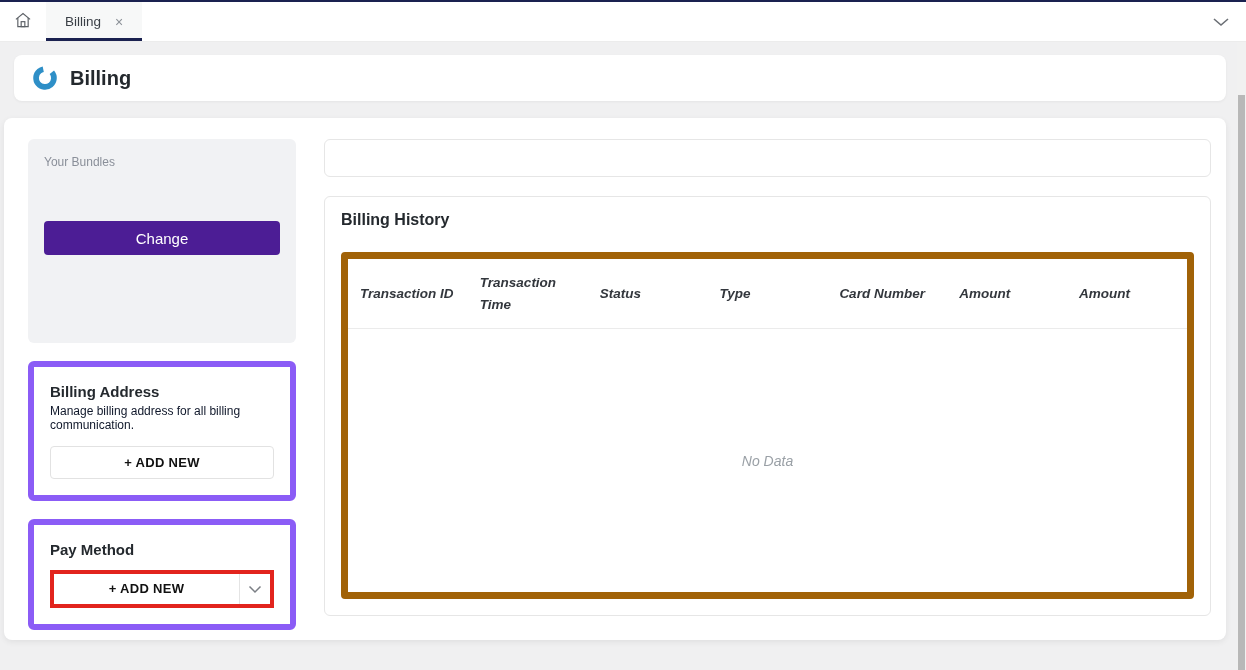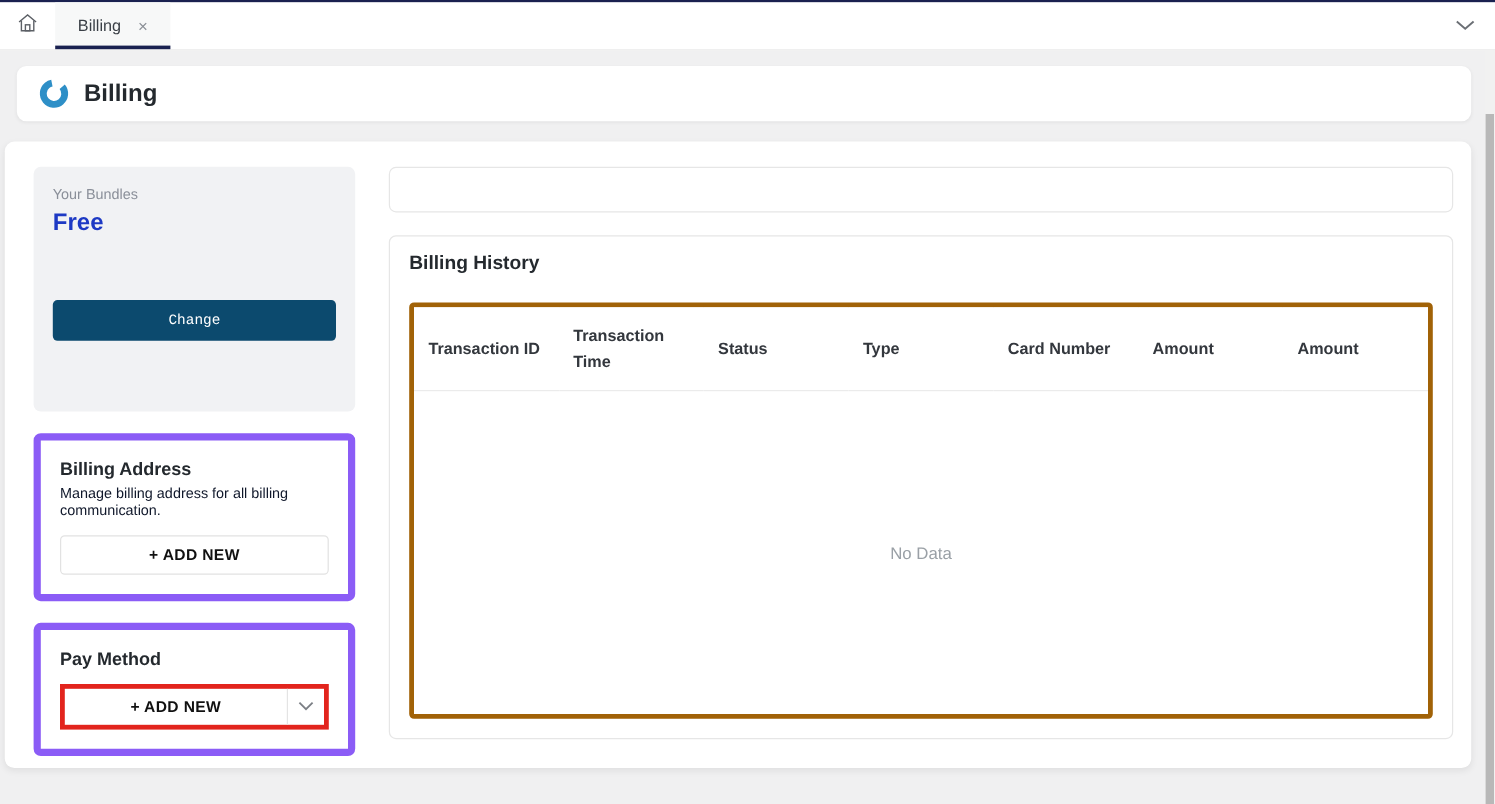--- a/index.html
+++ b/index.html
@@ -64,23 +64,23 @@
 
   
   .left-col { width:268px; flex:none; }
   .bundles-card {
     background:#f1f2f4; border-radius:6px; height:204px; padding:16px;
     display:flex; flex-direction:column;
   }
   .bundles-label { font-size:12px; color:#8a8f99; }
   .plan-name { font-size:20px; font-weight:bold; color:#1d39c4; margin-top:6px; }
   .change-btn {
-    margin-top:52px; height:34px; background:#0c4a6e; color:#ffffff;
-    border:none; border-radius:4px; font-size:12px; width:100%;
-    font-family:Liberation Mono, monospace; cursor:pointer;
+    margin-top:52px; height:34px; background:#4c1d95; color:#ffffff;
+    border:none; border-radius:4px; font-size:15px; width:100%;
+    font-family:Liberation Sans, sans-serif; cursor:pointer;
   }
   .panel {
     border:6px solid #8b5cf6; border-radius:6px; background:#fff;
     padding:16px; margin-top:18px;
   }
   .panel-title { font-size:15px; font-weight:bold; color:#24292e; }
   .panel-desc { font-size:12px; color:#0f172a; margin-top:4px; line-height:1.2; width:238px; }
   .addnew-btn {
     margin-top:13px; width:100%; height:33px; background:#fff;
     border:1px solid #e2e2e2; border-radius:4px;
@@ -103,22 +103,22 @@
   .right-col { flex:1; margin-left:28px; display:flex; flex-direction:column; }
   .filter-bar {
     height:38px; border:1px solid #e6e6e6; border-radius:6px; background:#fff;
   }
   .history-card {
     margin-top:19px; border:1px solid #e6e6e6; border-radius:6px;
     padding:14px 16px 16px 16px; height:423px; display:flex; flex-direction:column;gap:12px;
   }
   .history-title { font-size:16px; font-weight:bold; color:#24292e; }
   .table-box {
-    margin-top:11px; border:4px solid #a16207; border-radius:4px; flex:1;
-    display:flex; flex-direction:column; overflow:hidden;
+    margin-top:11px; border:7px solid #a16207; border-radius:4px; flex:1;
+    display:flex; flex-direction:column; overflow:hidden;font-style:italic;
   }
   table.history { width:100%; border-collapse:collapse; table-layout:fixed; }
   table.history th {
     height:70px; text-align:left; vertical-align:middle; padding:0 12px;
     font-size:13.5px; font-weight:bold; color:#33373d; line-height:1.6;
     border-bottom:1px solid #ebebeb; background:#fff;
   }
   .table-empty {
     flex:1; display:flex; align-items:center; justify-content:center;
     font-size:14px; color:#9aa0a6;
@@ -164,21 +164,20 @@
   </span>
   <span class="page-title">Billing</span>
 </div>
 
 <div class="main-card">
 
   <div class="left-col">
 
     <div class="bundles-card">
       <span class="bundles-label">Your Bundles</span>
-      <span class="plan-name">Free</span>
       <button class="change-btn">Change</button>
     </div>
 
     <div class="panel">
       <div class="panel-title">Billing Address</div>
       <div class="panel-desc">Manage billing address for all billing communication.</div>
       <button class="addnew-btn">+ ADD NEW</button>
     </div>
 
     <div class="panel">

